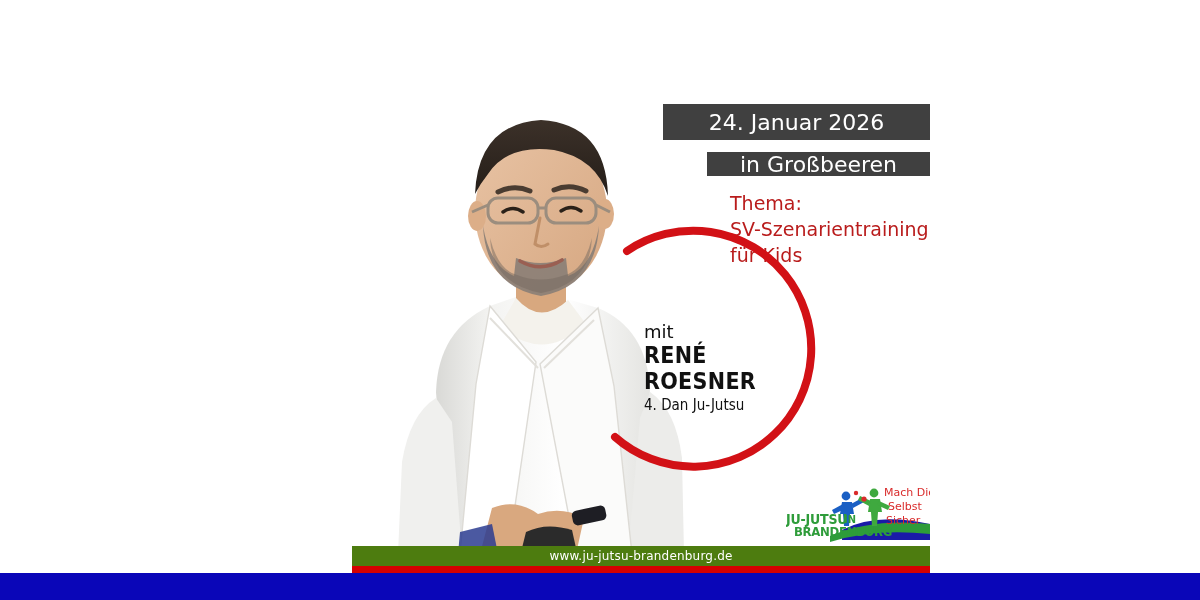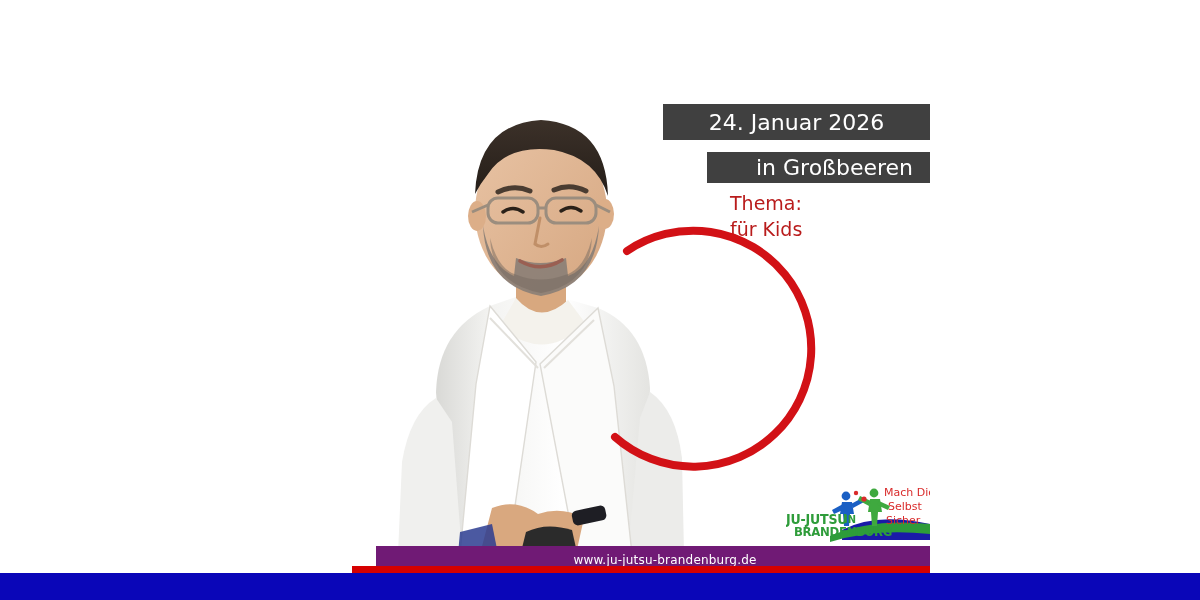--- a/index.html
+++ b/index.html
@@ -51,21 +51,21 @@
   .info-block{
     position:absolute;
     background:#404040;
     color:#ffffff;
     display:flex;align-items:center;justify-content:center;
     font-size:22px;
     font-family:"DejaVu Sans","Liberation Sans",sans-serif;
     white-space:nowrap;
   }
   .date-block{left:311px;top:104px;width:267px;height:36px;}
-  .place-block{left:355px;top:152px;width:223px;height:31px;padding-left:16px;}
+  .place-block{left:355px;top:152px;width:223px;height:24px;}
 
   
   .thema{
     position:absolute;left:378px;top:190px;width:200px;
     font-family:"DejaVu Sans","Liberation Sans",sans-serif;
     font-size:19px;line-height:26px;color:#b91c1c;
   }
   .thema div{white-space:nowrap;}
 
   
@@ -94,23 +94,23 @@
   }
 
   
   .logo{
     position:absolute;left:434px;top:484px;width:144px;height:62px;
   }
   .logo svg{display:block;}
 
   
   .footer-green{
-    position:absolute;left:0;top:546px;width:578px;height:27px;
-    background:#701a75;
-    display:flex;align-items:center;justify-content:center;margin-left:24px;
+    position:absolute;left:0;top:546px;width:578px;height:20px;
+    background:#4d7c0f;
+    display:flex;align-items:center;justify-content:center;
   }
   .footer-green .url{
     color:#ffffff;font-size:12px;
     font-family:"DejaVu Sans","Liberation Sans",sans-serif;
     letter-spacing:0.2px;
   }
   .footer-red{
     position:absolute;left:0;top:566px;width:578px;height:7px;
     background:#d60000;
   }
@@ -200,30 +200,37 @@
     <div class="info-block date-block">
       <span>24. Januar 2026</span>
     </div>
 
     <div class="info-block place-block">
       <span>in Großbeeren</span>
     </div>
 
     <div class="thema">
       <div>Thema:</div>
+      <div>SV-Szenarientraining</div>
       <div>für Kids</div>
     </div>
 
     <div class="circle-wrap">
       <svg width="260" height="260" viewBox="0 0 260 260" xmlns="http://www.w3.org/2000/svg" aria-hidden="true">
         <path d="M 70 26
                  A 118 118 0 1 1 58 212" fill="none" stroke="#d21116" stroke-width="8" stroke-linecap="round"></path>
       </svg>
     </div>
 
+    <div class="trainer">
+      <div class="mit">mit</div>
+      <div class="nm">RENÉ</div>
+      <div class="nm">ROESNER</div>
+      <div class="rank">4. Dan Ju-Jutsu</div>
+    </div>
 
     <div class="logo">
       <svg width="144" height="62" viewBox="0 0 144 62" xmlns="http://www.w3.org/2000/svg">
 
         <path d="M56 46 Q90 28 144 40 L144 56 L56 56 Z" fill="#1a1aa8"></path>
 
         <path d="M44 52 Q86 34 144 40 L144 50 Q88 44 44 58 Z" fill="#2e9c3a"></path>
 
         <g fill="#1a5fc4">
           <circle cx="60" cy="12" r="4.4"></circle>

